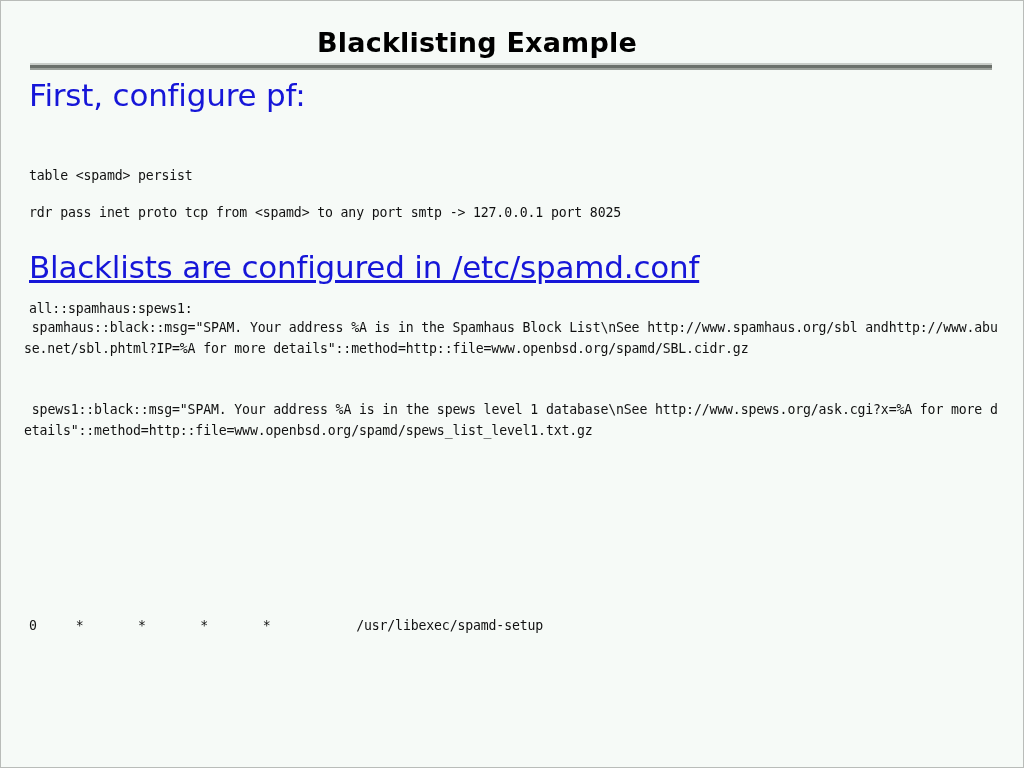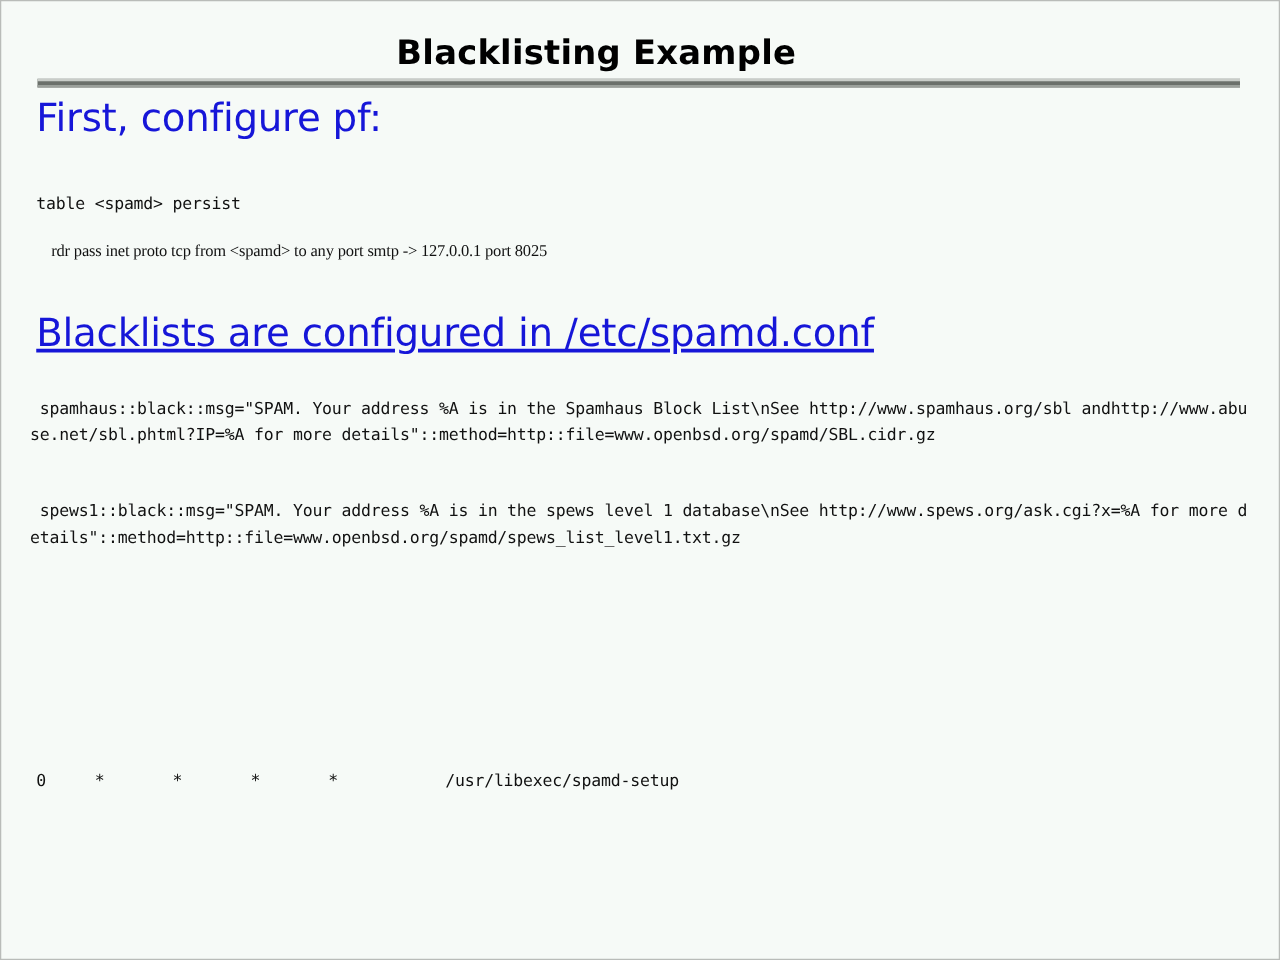--- a/index.html
+++ b/index.html
@@ -58,23 +58,24 @@
   .h-third   { left: 28px; top: 520px; }
 
   .code {
     position: absolute;
     color: #111111;
     font-family: "DejaVu Sans Mono", monospace;
     font-size: 13.2px;
     line-height: 21px;
     white-space: pre;
     letter-spacing: -0.15px;
+    margin-top: 12px;
   }
   .code-pf-table { left: 28px; top: 152px; }
-  .code-pf-rdr   { left: 40px; top: 189px; font-family: Liberation Serif, serif; }
+  .code-pf-rdr   { left: 28px; top: 189px; }
   .code-all      { left: 28px; top: 285px; }
 
   .code-block {
     position: absolute;
     left: 23px;
     width: 980px;
     color: #111111;
     font-family: "DejaVu Sans Mono", monospace;
     font-size: 13.2px;
     line-height: 21.2px;
@@ -106,20 +107,21 @@
   <div class="title-rule"></div>
 
   <div class="heading h-first">First, configure pf:</div>
 
   <div class="code code-pf-table">table &lt;spamd&gt; persist</div>
 
   <div class="code code-pf-rdr">rdr pass inet proto tcp from &lt;spamd&gt; to any port smtp -&gt; 127.0.0.1 port 8025</div>
 
   <div class="heading h-second">Blacklists are configured in /etc/spamd.conf</div>
 
+  <div class="code code-all">all::spamhaus:spews1:</div>
 
   <div class="code-block code-spamhaus"> spamhaus::black::msg="SPAM. Your address %A is in the Spamhaus Block List\nSee http://www.spamhaus.org/sbl andhttp://www.abuse.net/sbl.phtml?IP=%A for more details"::method=http::file=www.openbsd.org/spamd/SBL.cidr.gz</div>
 
   <div class="code-block code-spews"> spews1::black::msg="SPAM. Your address %A is in the spews level 1 database\nSee http://www.spews.org/ask.cgi?x=%A for more details"::method=http::file=www.openbsd.org/spamd/spews_list_level1.txt.gz</div>
 
 
   <div class="code-cron">0     *       *       *       *           /usr/libexec/spamd-setup</div>
 
 </div>
 

